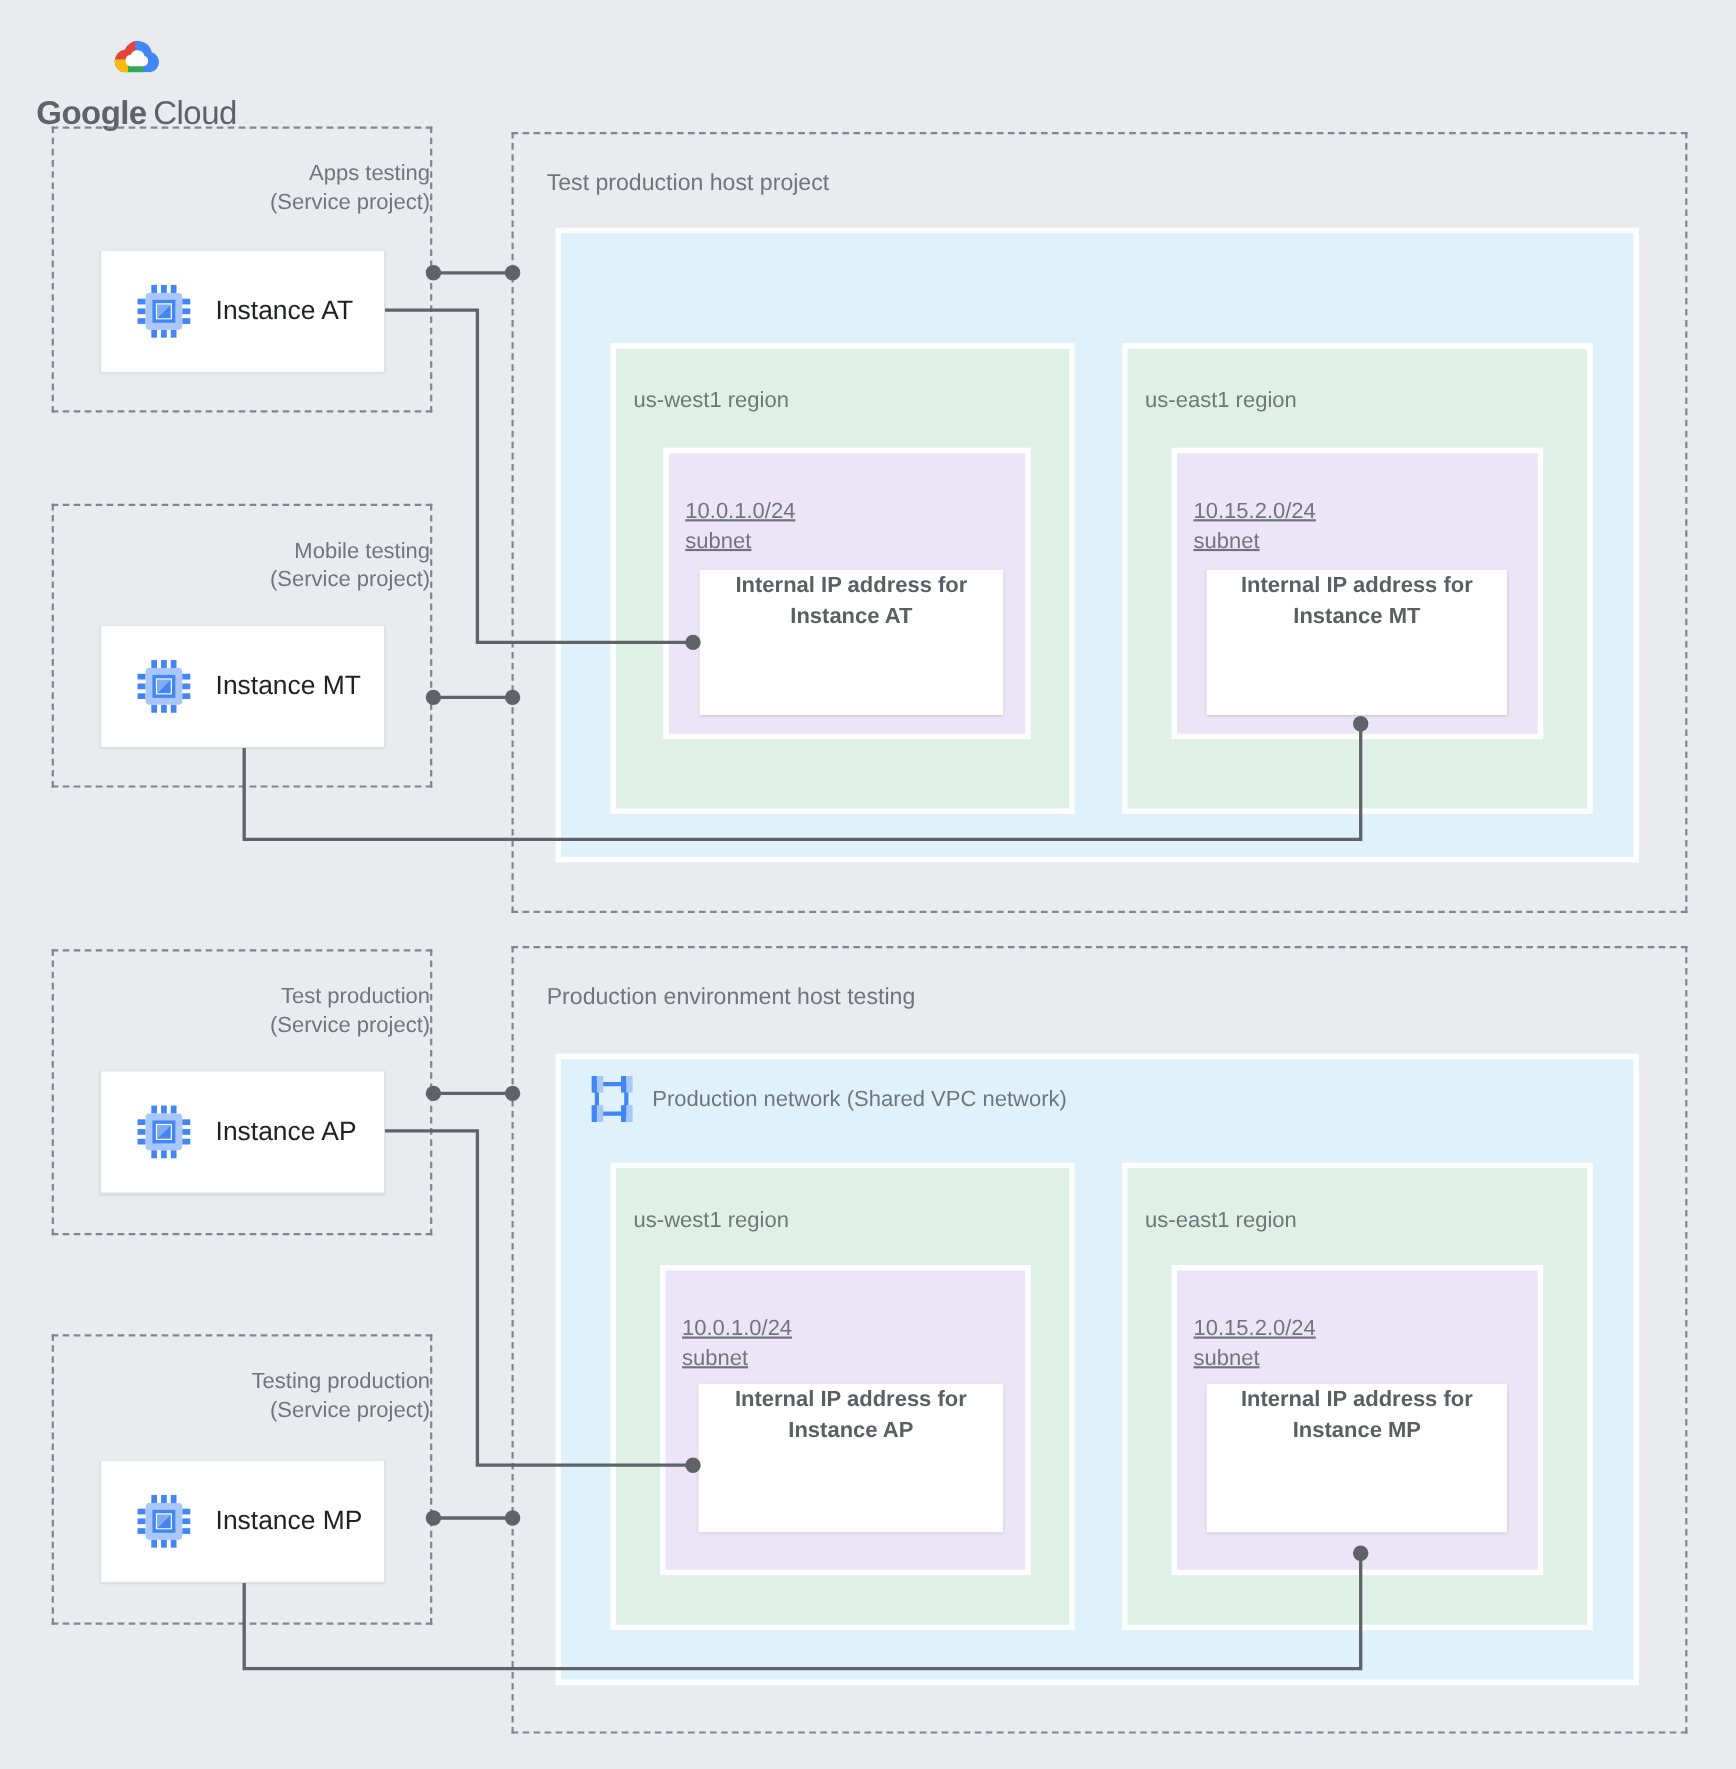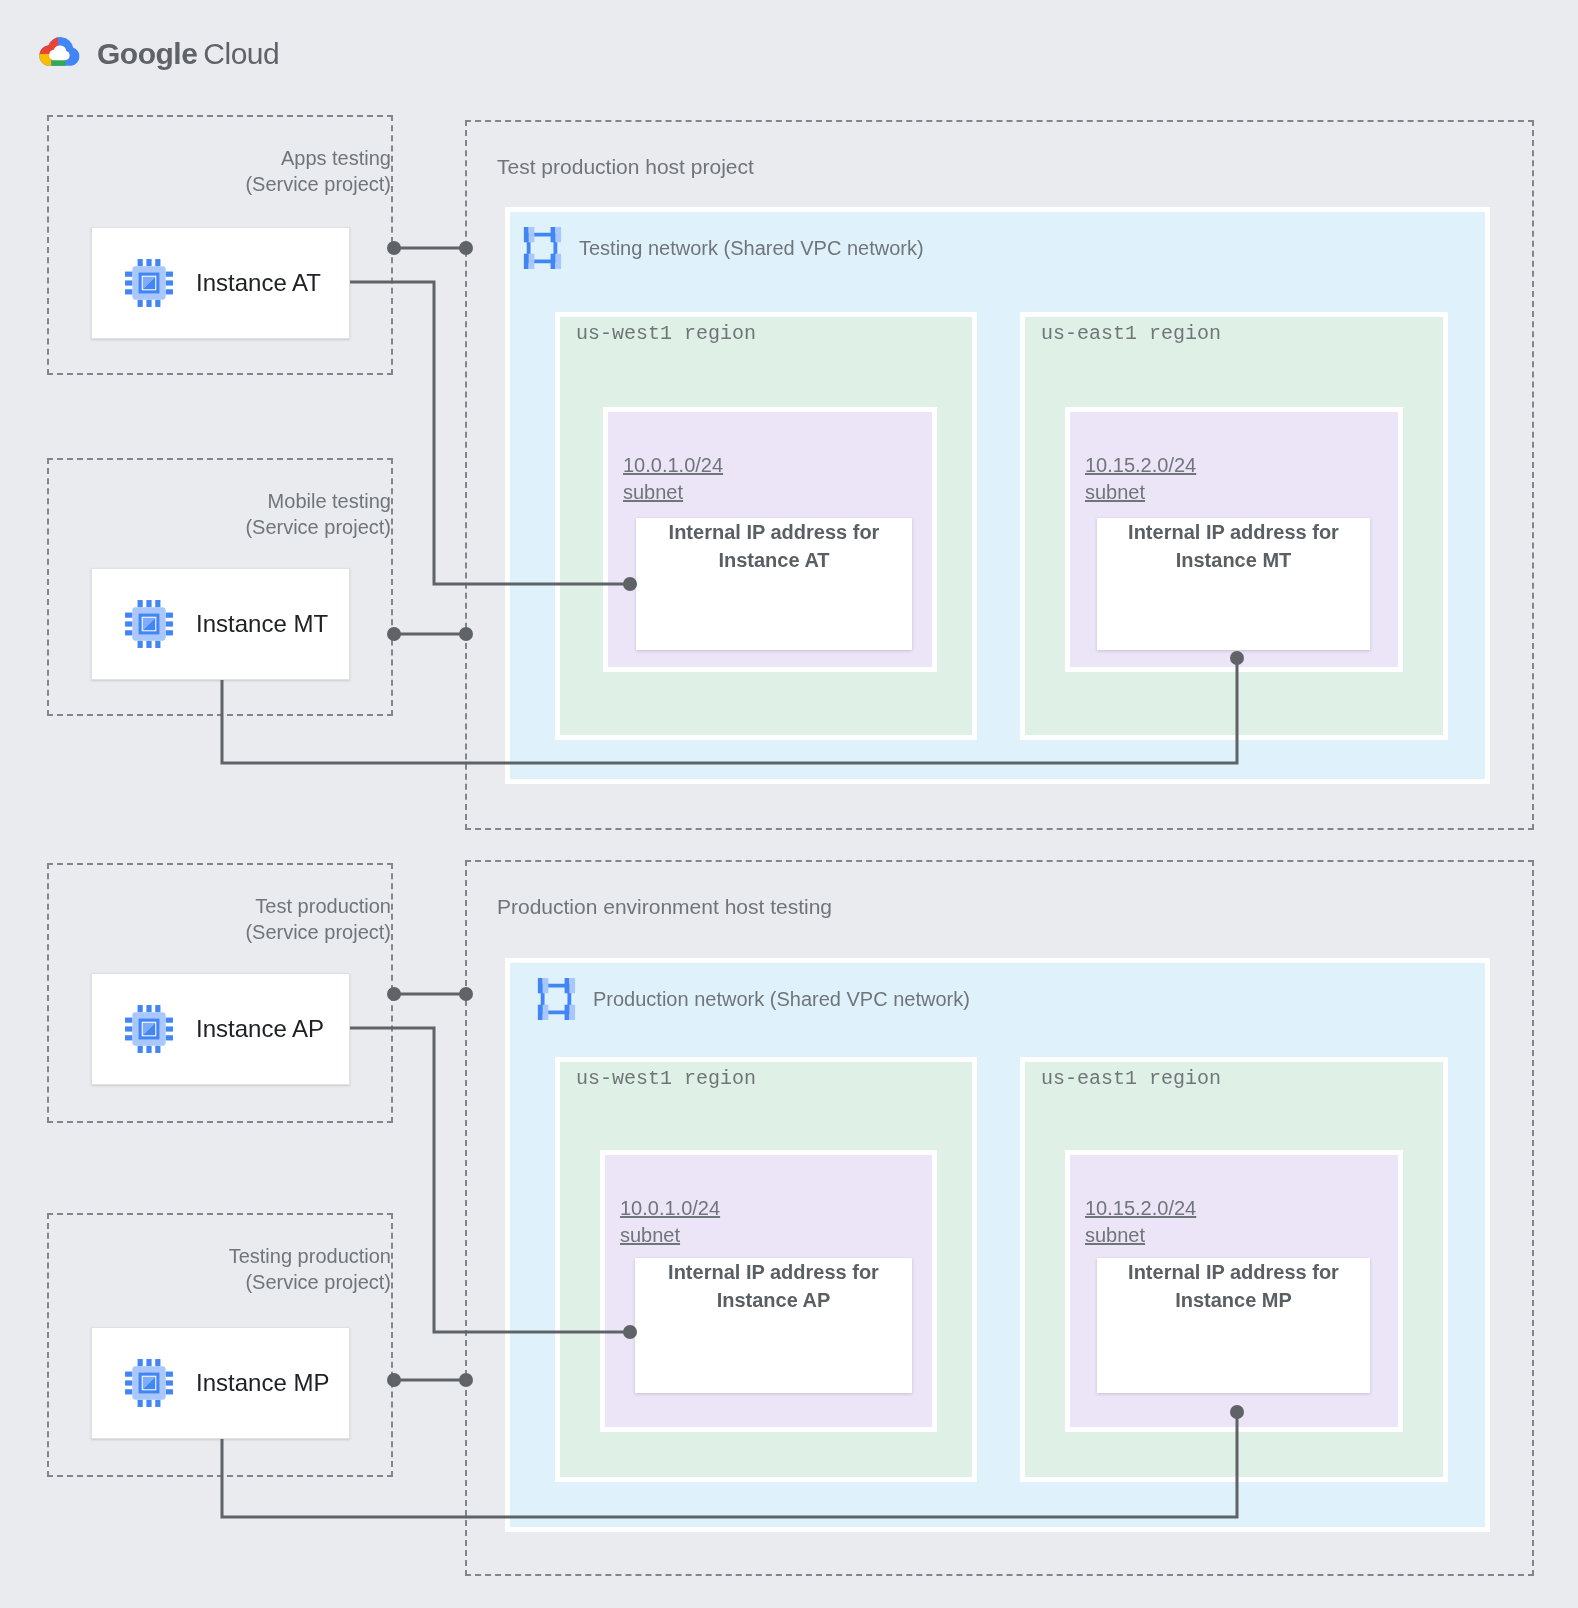--- a/index.html
+++ b/index.html
@@ -4,21 +4,21 @@
 <style>
   :root{
     --canvas:#E9EBEE; --network-box:#DFF2FC; --region-box:#DFF1E7; --subnet-box:#ECE5F7;
     --connector:#5F6368; --label-gray:#70757A; --title-dark:#202124; --dash:#80868B;
     --ip-text:#5A5F64;
   }
   html,body{margin:0;padding:0;background:var(--canvas);}
   .canvas{position:relative;width:1578px;height:1608px;background:var(--canvas);
           font-family:"Liberation Sans","DejaVu Sans",sans-serif;overflow:hidden;}
 
-  .logo{position:absolute;left:33px;top:33px;display:flex;align-items:center;gap:12px;}
+  .logo{position:absolute;left:33px;top:33px;display:flex;align-items:center;gap:12px;flex-direction:column;}
   .logo svg{width:52px;height:42px;display:block;}
   .logo-text{font-size:30px;color:#5F6368;letter-spacing:-0.5px;}
   .logo-text .g1{font-weight:700;}
   .logo-text .g2{font-weight:400;margin-left:6px;}
 
   .dashed-box{position:absolute;border:2px dashed var(--dash);box-sizing:border-box;}
   .sp-label{padding:28px 0 0 20px;font-size:20px;line-height:1.32;color:var(--label-gray);text-align:right;}
   .host-title{padding:33px 0 0 30px;font-size:21px;color:var(--label-gray);}
 
   .instance-card{position:absolute;width:259px;height:112px;background:#fff;
@@ -29,21 +29,21 @@
 
   .zone{position:absolute;border:5px solid #FFFFFF;box-sizing:border-box;}
   .network{background:var(--network-box);}
   .region{background:var(--region-box);}
   .subnet{background:var(--subnet-box);}
 
   .net-header{position:absolute;display:flex;align-items:center;gap:16px;z-index:4;}
   .net-header svg{width:42px;height:42px;display:block;}
   .net-label{font-size:20px;color:var(--label-gray);}
 
-  .region-label{padding:5px 0 0 16px;font-size:20px;color:var(--label-gray);font-family:Liberation Mono, monospace;}
+  .region-label{padding:36px 0 0 16px;font-size:20px;color:var(--label-gray);}
   .subnet-label{padding:40px 0 0 15px;font-size:20px;line-height:1.35;color:var(--label-gray);text-decoration:underline;}
 
   .ip-card{position:absolute;background:#fff;box-shadow:0 1px 3px rgba(60,64,67,.22);
     display:flex;flex-direction:column;align-items:center;justify-content:flex-start;
     font-size:20px;font-weight:bold;color:var(--ip-text);line-height:1.4;text-align:center;z-index:6;}
 
   .overlay{position:absolute;left:0;top:0;width:1578px;height:1608px;pointer-events:none;z-index:20;}
   .overlay path{stroke:var(--connector);stroke-width:3;fill:none;}
   .overlay circle{fill:var(--connector);}
 </style>
@@ -154,26 +154,20 @@
     <svg>
         <use href="#chip"></use>
       </svg>
     <span class="inst-label">Instance MP</span>
   </div>
 
   <div class="dashed-box" style="left:465px;top:120px;width:1069px;height:710px">
     <div class="host-title">Test production host project</div>
   </div>
   <div class="zone network" style="left:505px;top:207px;width:985px;height:577px"></div>
-  <div class="net-header" style="left:521px;top:227px">
-    <svg>
-        <use href="#vpc"></use>
-      </svg>
-    <span class="net-label">Testing network (Shared VPC network)</span>
-  </div>
   <div class="zone region" style="left:555px;top:312px;width:422px;height:428px">
     <div class="region-label">us-west1 region</div>
   </div>
   <div class="zone region" style="left:1020px;top:312px;width:428px;height:428px">
     <div class="region-label">us-east1 region</div>
   </div>
   <div class="zone subnet" style="left:603px;top:407px;width:334px;height:265px">
     <div class="subnet-label">
       <div>10.0.1.0/24</div>
       <div>subnet</div>

